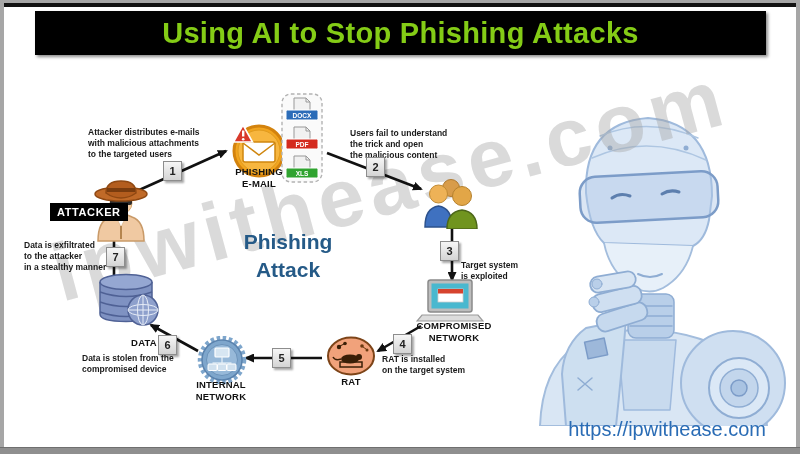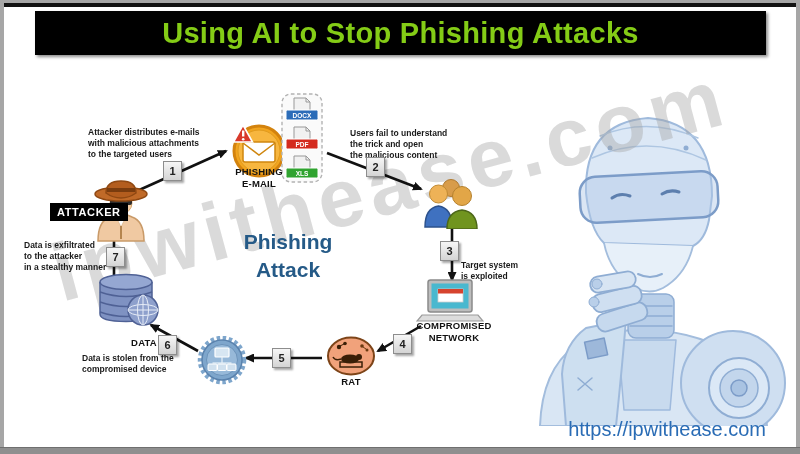--- a/index.html
+++ b/index.html
@@ -191,20 +191,22 @@
     <circle cx="28" cy="24" r="22" fill="none" stroke="#7ea6cc" stroke-width="4.5" stroke-dasharray="3.5,2.6"></circle>
     <circle cx="28" cy="24" r="20" fill="#7ea6cc" stroke="#5a82ad" stroke-width="1.5"></circle>
     <circle cx="28" cy="24" r="15.5" fill="#97b9d9" stroke="#6c93ba" stroke-width="1"></circle>
     <rect x="21" y="12" width="14" height="9" rx="1" fill="#d7e6f2" stroke="#ffffff" stroke-width="1.2"></rect>
     <line x1="28" y1="21" x2="28" y2="27" stroke="#e8f1f8" stroke-width="1.2"></line>
     <line x1="18.5" y1="27" x2="37.5" y2="27" stroke="#e8f1f8" stroke-width="1.2"></line>
     <rect x="14" y="28" width="9" height="6.5" rx="1" fill="#cfe0ee" stroke="#ffffff" stroke-width="1"></rect>
     <rect x="23.5" y="28" width="9" height="6.5" rx="1" fill="#cfe0ee" stroke="#ffffff" stroke-width="1"></rect>
     <rect x="33" y="28" width="9" height="6.5" rx="1" fill="#cfe0ee" stroke="#ffffff" stroke-width="1"></rect>
   </svg>
+  <div class="nodelabel" style="left:188px; top:379px; width:66px;">INTERNAL
+NETWORK</div>
 
   <svg class="icon" style="left:86px; top:270px;" width="80" height="58" viewBox="0 0 80 58">
     <path d="M14,12 L14,44 Q14,51.5 40,51.5 Q66,51.5 66,44 L66,12" fill="#7f92c2" stroke="#4f6195" stroke-width="1.5"></path>
     <ellipse cx="40" cy="12" rx="26" ry="7.5" fill="#95a7d2" stroke="#4f6195" stroke-width="1.5"></ellipse>
     <path d="M14,22 Q40,31 66,22" fill="none" stroke="#4f6195" stroke-width="1.5"></path>
     <path d="M14,32 Q40,41 66,32" fill="none" stroke="#4f6195" stroke-width="1.5"></path>
     <path d="M14,42 Q40,51 66,42" fill="none" stroke="#4f6195" stroke-width="1.5"></path>
     <g>
       <circle cx="57" cy="40" r="15" fill="#8ea0cc" stroke="#4f6195" stroke-width="1.5"></circle>
       <ellipse cx="57" cy="40" rx="15" ry="5.5" fill="none" stroke="#e6ecf7" stroke-width="1"></ellipse>
@@ -224,20 +226,22 @@
   <div class="stepbox" style="left:106px; top:247px;">7</div>
 
   <div class="note" style="left:88px;  top:127px; width:138px;">Attacker distributes e-mails
 with malicious attachments
 to the targeted users</div>
   <div class="note" style="left:350px; top:128px; width:112px;">Users fail to understand
 the trick and open
 the malicious content</div>
   <div class="note" style="left:461px; top:260px; width:64px;">Target system
 is exploited</div>
+  <div class="note" style="left:382px; top:354px; width:92px;">RAT is installed
+on the target system</div>
   <div class="note" style="left:82px;  top:353px; width:114px;">Data is stolen from the
 compromised device</div>
   <div class="note" style="left:24px;  top:240px; width:88px;">Data is exfiltrated
 to the attacker
 in a stealthy manner</div>
 
   <a class="footer-url">https://ipwithease.com</a>
 
   <div class="frame-top"></div>
   <div class="frame-black"></div>

